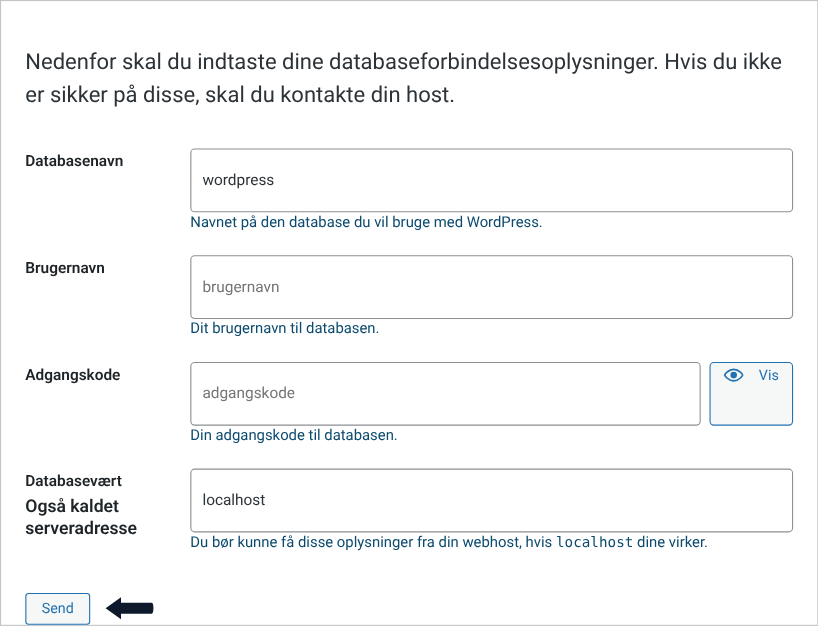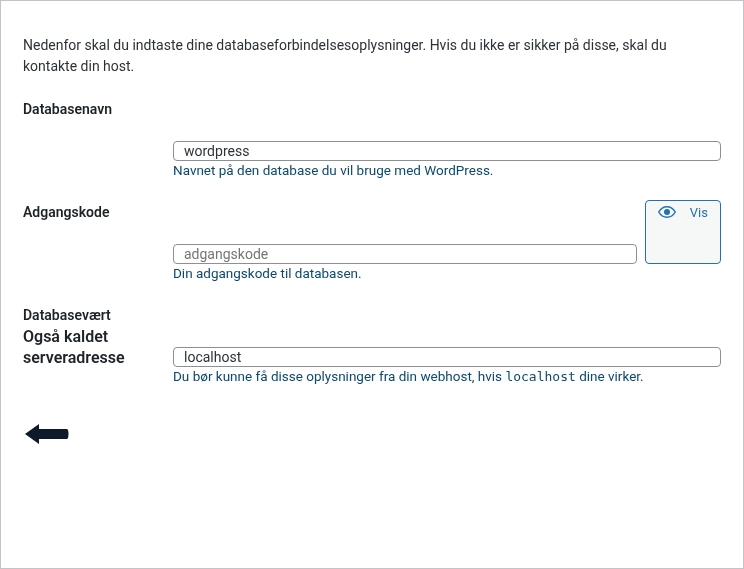--- a/index.html
+++ b/index.html
@@ -12,52 +12,51 @@
       background: #fff;
     }
     .panel {
       width: 744px;
       height: 569px;
       border: 1px solid #c3c4c7;
       padding: 20px 22px;
       position: relative;
     }
     .intro {
-      font-size: 14px;
+      font-size: 20px;
       color: #2c3338;
       line-height: 1.5;
-      margin-bottom: 12px;
+      margin-bottom: 26px;
     }
     .form-table {
       width: 100%;
       border-collapse: collapse;
     }
     .form-table th {
       text-align: left;
       vertical-align: top;
       width: 150px;
       padding: 12px 10px 0 0;
       font-weight: 600;
       color: #1d2327;
       font-size: 14px;
     }
     .form-table td {
       padding: 8px 0 12px 0;
       vertical-align: top;
     }
     .input-text {
       width: 100%;
-      padding: 1px 10px;
+      padding: 20px 10px;
       font-size: 14px;
       border: 1px solid #8c8f94;
       border-radius: 4px;
       color: #2c3338;
       background: #fff;
       font-family: inherit;
-      margin-top: 44px;
     }
     .description {
       font-size: 13.5px;
       color: #0c4a6e;
       margin-top: 0;
       line-height: 1.4;
     }
     .description code {
       font-family: Consolas, Monaco, monospace;
       font-size: 13px;
@@ -128,20 +127,29 @@
       <th>
         <label>Databasenavn</label>
       </th>
       <td>
         <input type="text" class="input-text" value="wordpress" style="">
         <div class="description">Navnet på den database du vil bruge med WordPress.</div>
       </td>
     </tr>
     <tr>
       <th>
+        <label>Brugernavn</label>
+      </th>
+      <td>
+        <input type="text" class="input-text" placeholder="brugernavn" style="">
+        <div class="description">Dit brugernavn til databasen.</div>
+      </td>
+    </tr>
+    <tr>
+      <th>
         <label>Adgangskode</label>
       </th>
       <td>
         <div class="pwd-row">
           <input type="text" class="input-text" placeholder="adgangskode" style="">
           <button type="button" class="btn btn-show">
             <span>
               <svg width="18" height="14" viewBox="0 0 24 18" fill="none" stroke="#2271b1" stroke-width="2">
                 <path d="M1 9s4-7 11-7 11 7 11 7-4 7-11 7S1 9 1 9z"></path>
                 <circle cx="12" cy="9" r="3" fill="#2271b1"></circle>
@@ -162,20 +170,21 @@
         <input type="text" class="input-text" value="localhost" style="">
         <div class="description">
           <span>Du bør kunne få disse oplysninger fra din webhost, hvis </span><code>localhost</code><span> dine virker.</span>
         </div>
       </td>
     </tr>
   </tbody>
     </table>
 
   <div class="submit-row">
+    <button type="submit" class="btn-submit">Send</button>
     <span class="arrow">
       <svg width="48" height="24" viewBox="0 0 48 24">
         <path d="M2 12 L16 2 L16 7 L44 7 C46 7 46 17 44 17 L16 17 L16 22 Z" fill="#0e1a2b"></path>
       </svg>
     </span>
   </div>
 
 </div>
 
 </body></html>

